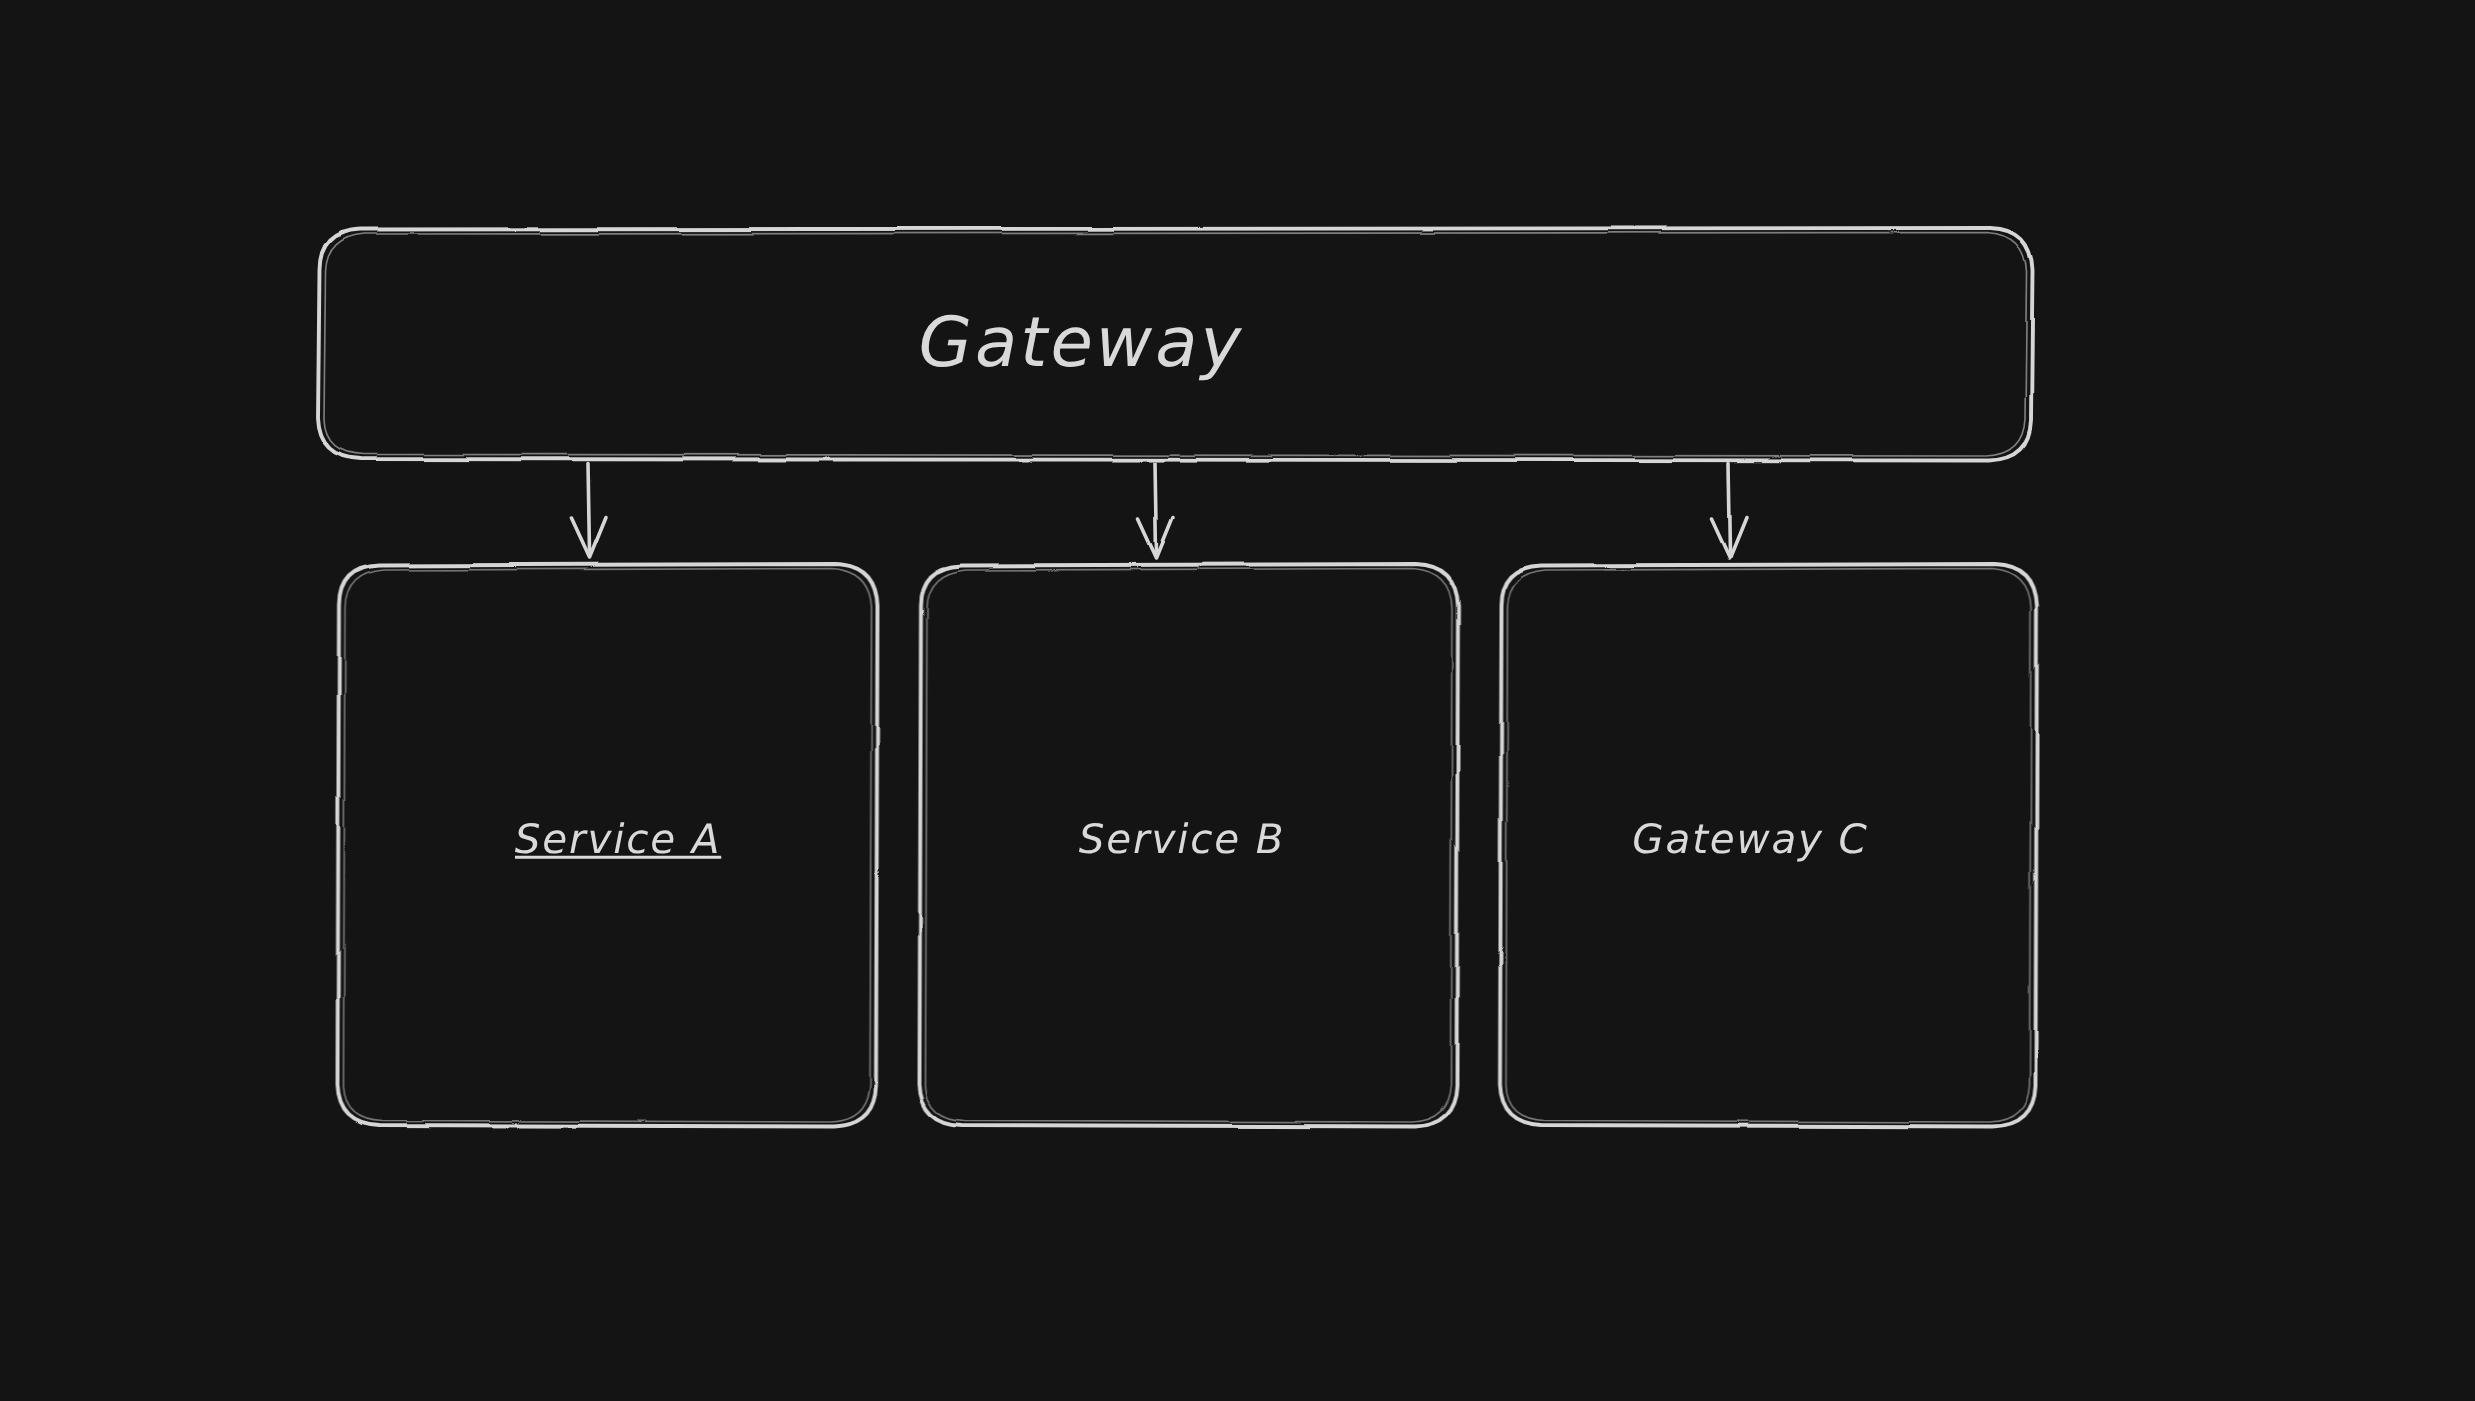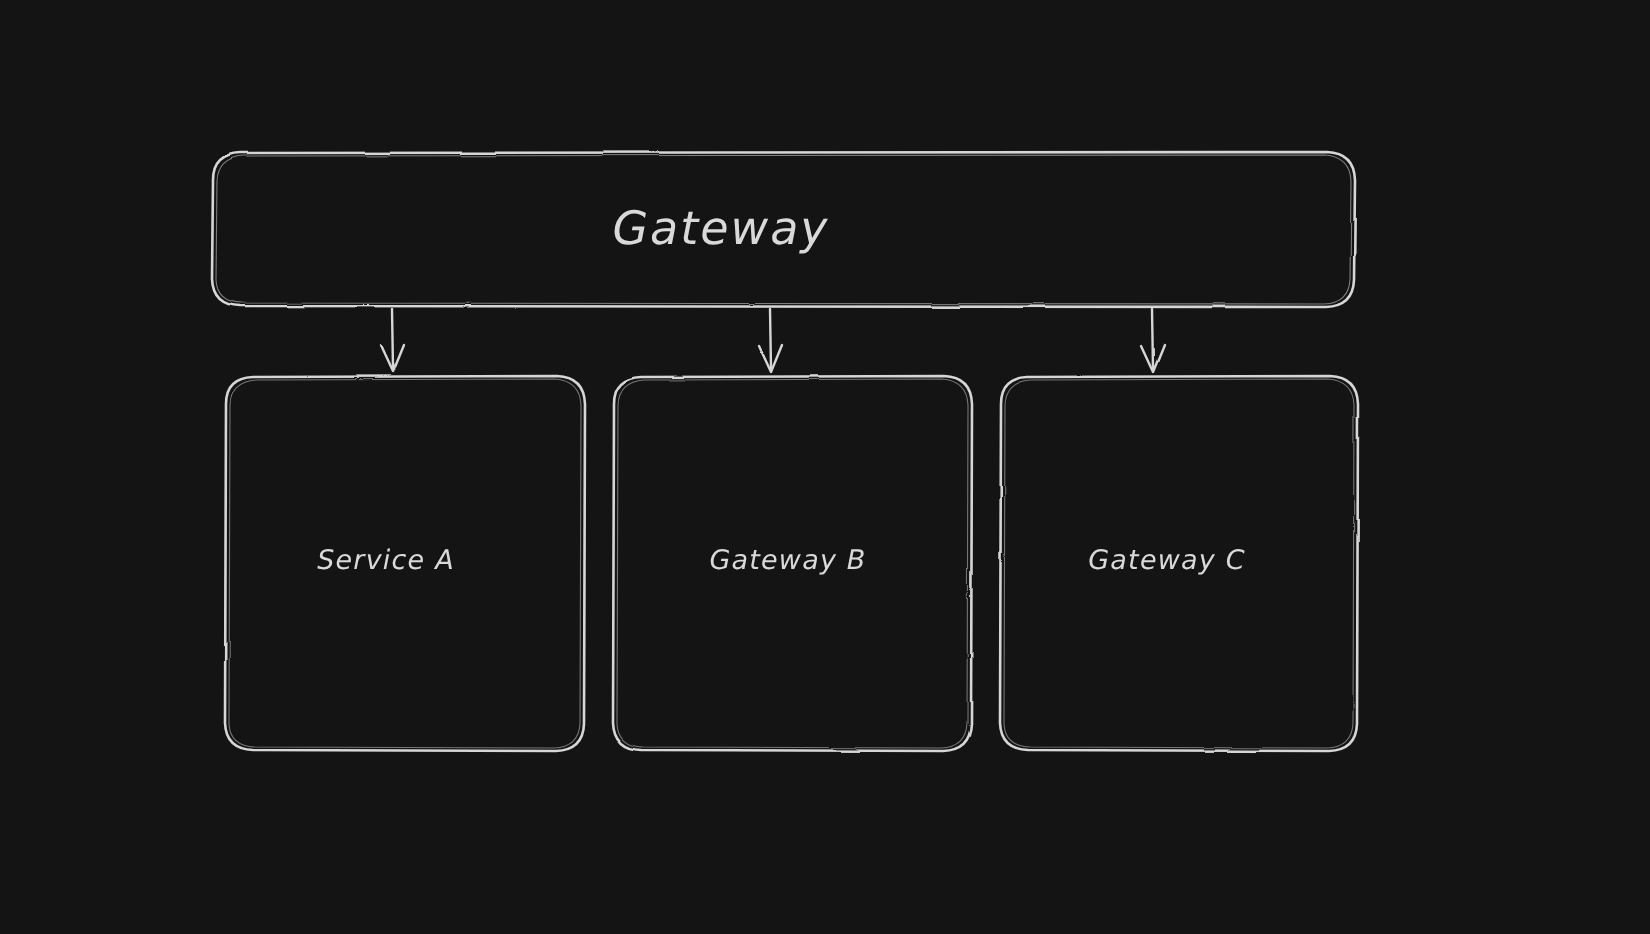--- a/index.html
+++ b/index.html
@@ -96,19 +96,19 @@
       <g>
         <path d="M 1152 309 L 1153 369" stroke-width="2.4"></path>
         <path d="M 1141 346 L 1153 372 L 1164 345" stroke-width="2.4"></path>
       </g>
 
     </g>
   </svg>
 
   <div class="node-label label-gateway" style="left:721px; top:228px;">Gateway</div>
 
-  <div class="node-label label-service" style="left:386px; top:560px;">Service A</div>
+  <div class="node-label label-service" style="left:412px; top:560px;text-decoration:underline;">Service A</div>
 
-  <div class="node-label label-service" style="left:788px; top:560px;">Gateway B</div>
+  <div class="node-label label-service" style="left:788px; top:560px;">Service B</div>
 
   <div class="node-label label-service" style="left:1167px; top:560px;">Gateway C</div>
 
 </div>
 
 </body></html>

